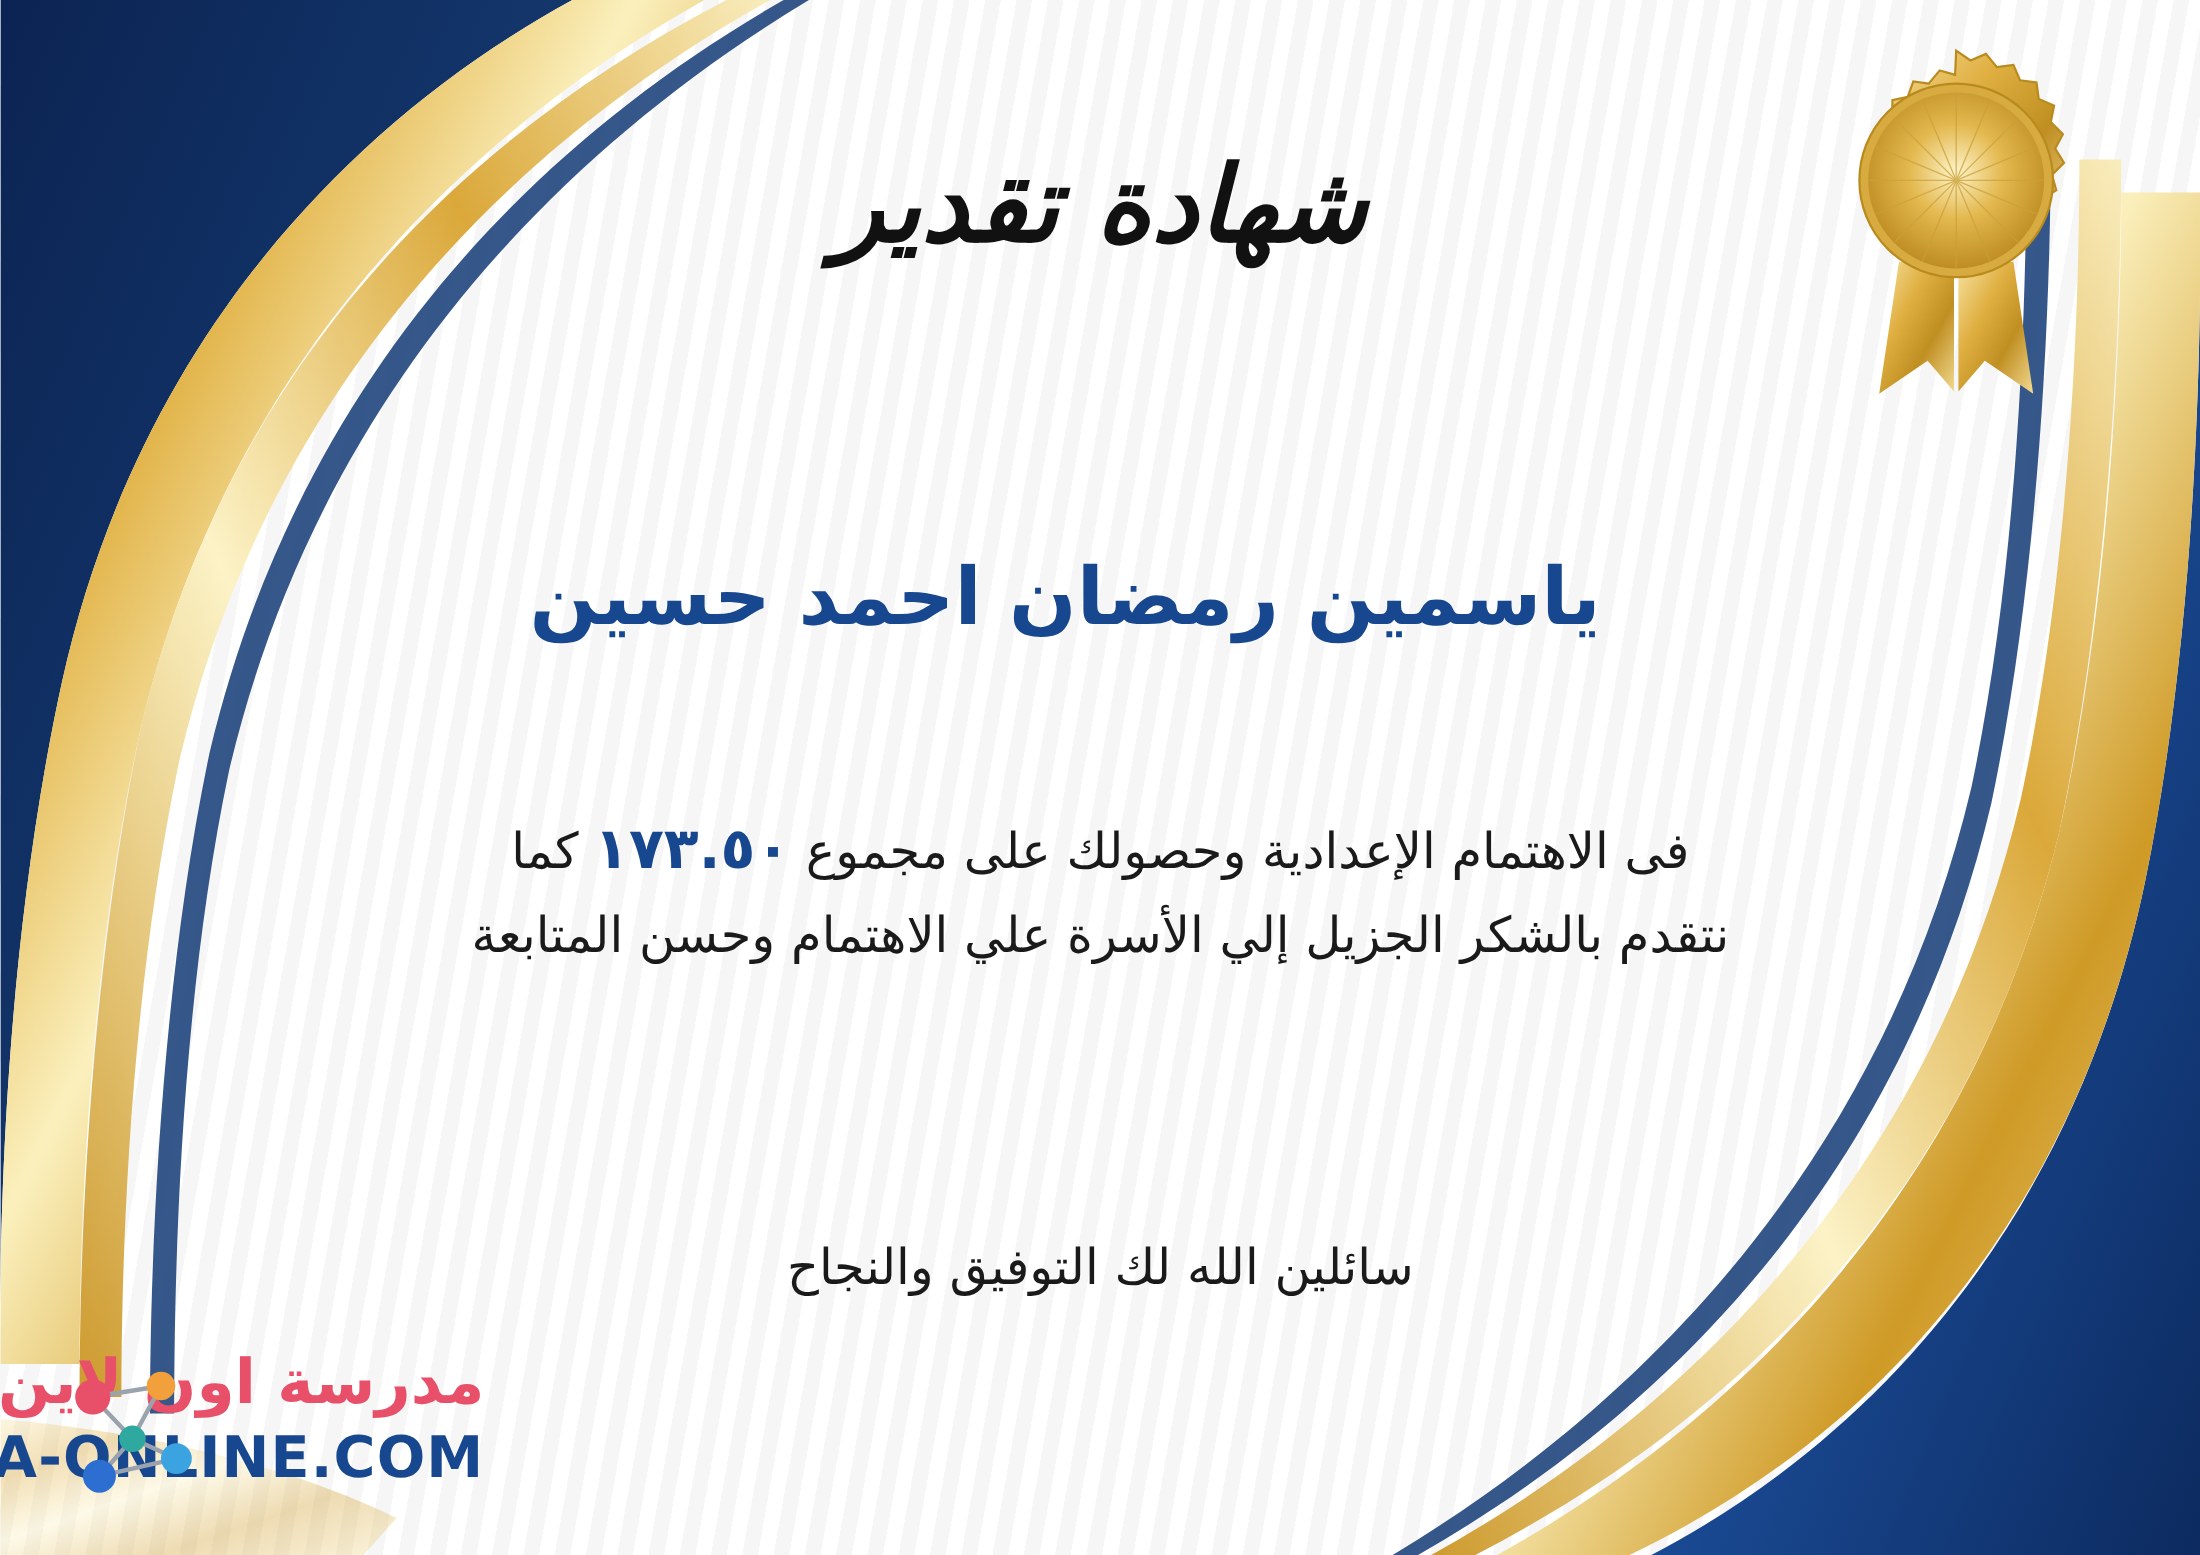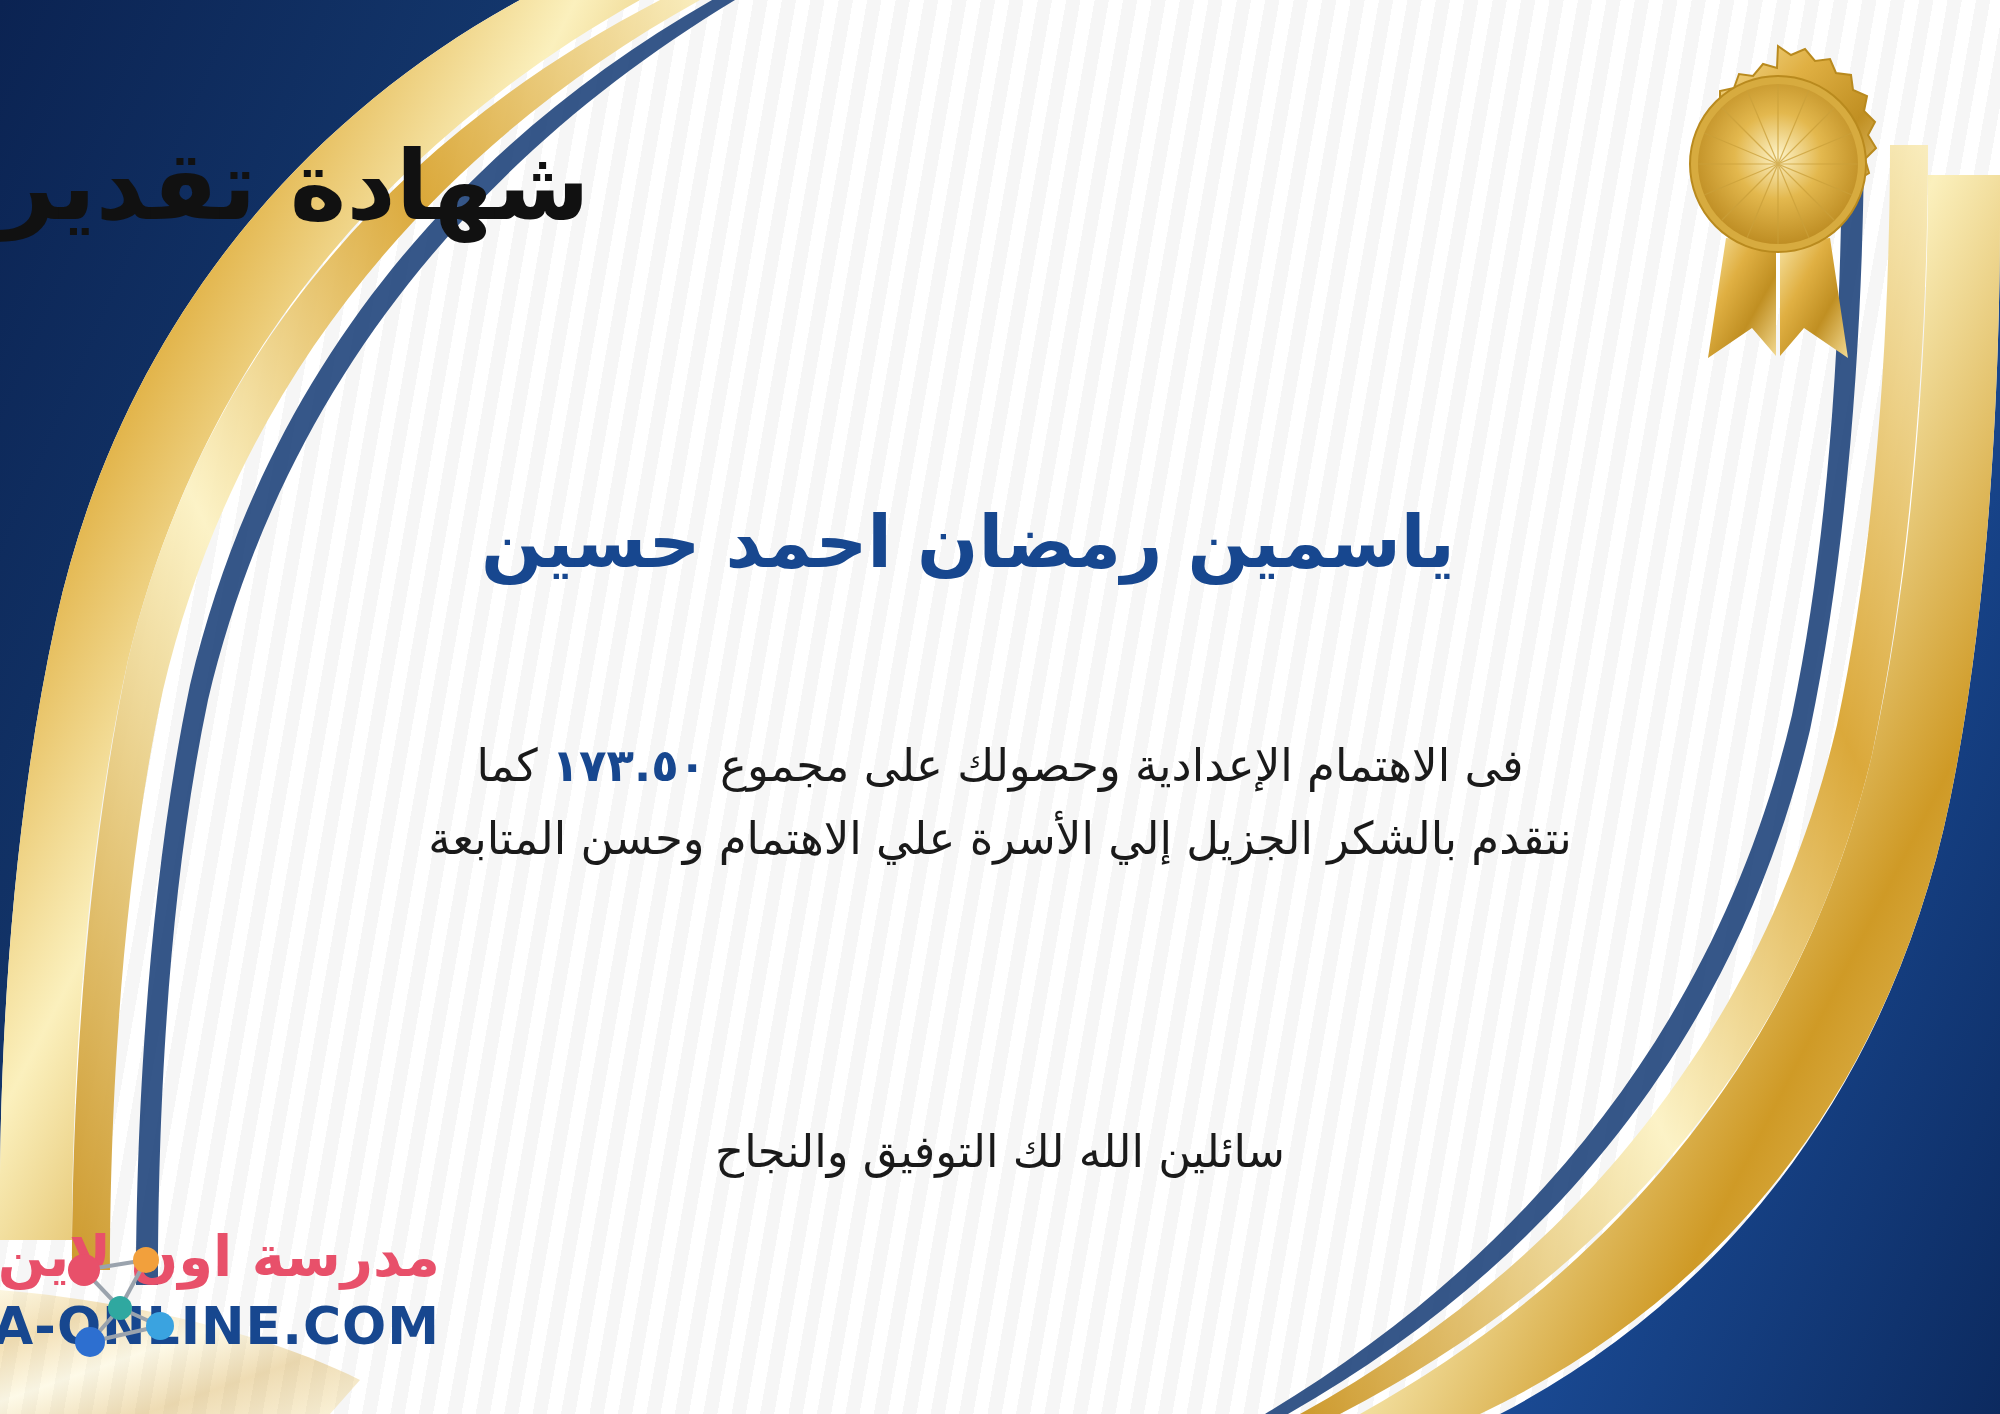--- a/index.html
+++ b/index.html
@@ -54,26 +54,27 @@
     width: 2000px;
     height: 1414px;
     text-align: center;
   }
 
   .title {
     position: absolute;
     top: 130px;
     left: 0;
     width: 2000px;
-    text-align: left;
+    text-align: center;
     font-size: 96px;
     font-weight: 700;
     color: #111111;
     letter-spacing: 0px;
     direction: rtl;
+    font-style: italic;
   }
 
   .recipient {
     position: absolute;
     top: 500px;
     left: 0;
     width: 1936px;
     text-align: center;
     font-size: 72px;
     font-weight: 700;
@@ -95,21 +96,21 @@
   }
 
   .body-line {
     display: block;
     white-space: nowrap;
   }
 
   .score {
     color: #17478f;
     font-weight: 700;
-    font-size: 45px;
+    font-size: 52px;
     padding: 0 14px;
   }
 
   .wishes {
     position: absolute;
     top: 1125px;
     left: 0;
     width: 2000px;
     direction: rtl;
     font-size: 45px;

